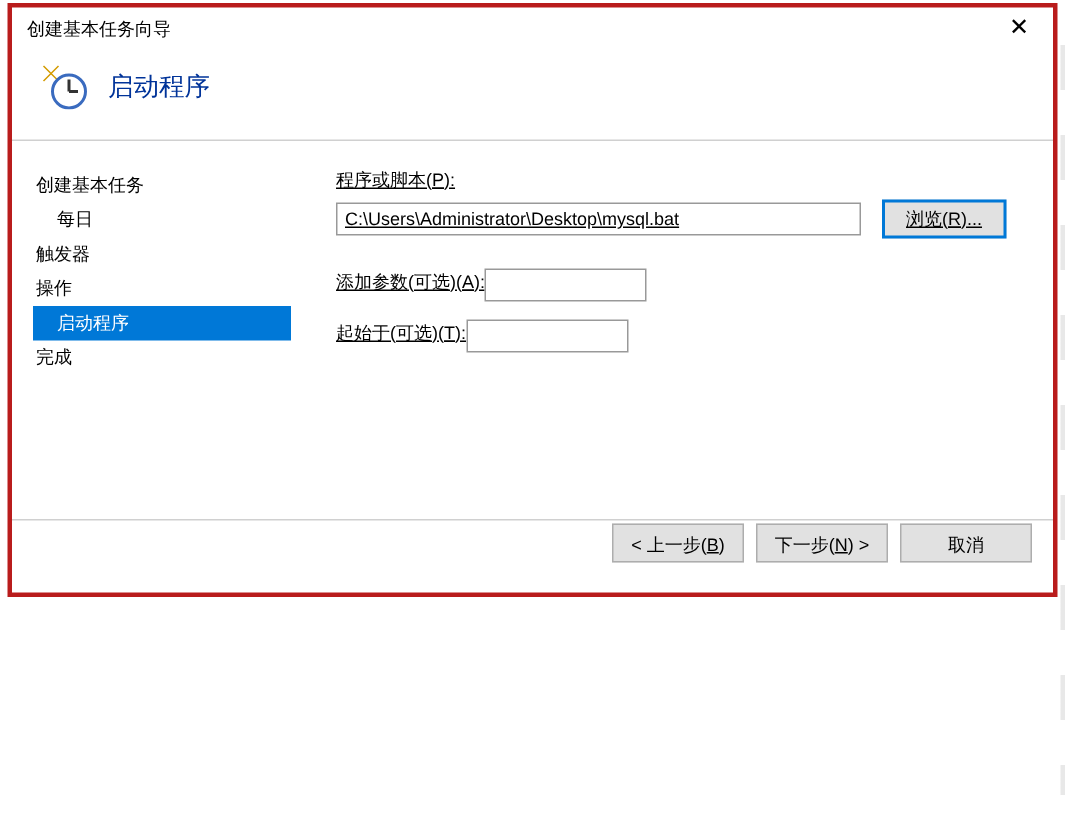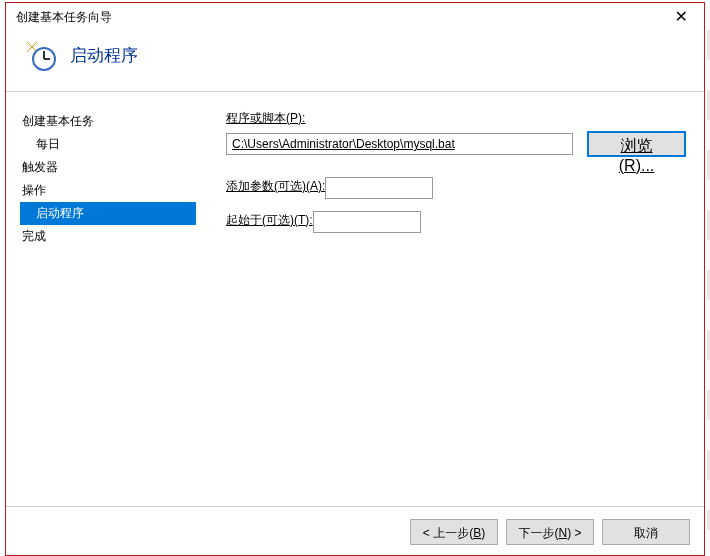--- a/index.html
+++ b/index.html
@@ -8,22 +8,22 @@
       font-size: 12px;
       background: #ffffff;
       color: #000000;
       width: 710px;
       height: 556px;
       overflow: hidden;
       position: relative;
     }
     .dialog {
       width: 700px;
-      height: 554px;
-      border: 1px solid #b91c1c;
+      height: 396px;
+      border: 3px solid #b91c1c;
       background: #ffffff;
       position: relative;
       margin-left: 5px;
       margin-top: 2px;
     }
     .titlebar {
       display: flex;
       align-items: center;
       justify-content: space-between;
       padding: 4px 8px 4px 10px;
@@ -104,35 +104,35 @@
     .text-input.path {
       width: 350px;
     }
     .text-input.small {
       width: 108px;
     }
     .browse-btn {
       margin-left: 14px;
       padding: 3px 14px;
       font-family: inherit;
-      font-size: 16px;
+      font-size: 12px;
       background: #e1e1e1;
       border: 2px solid #0078d7;
       cursor: pointer;
       height: 26px;
     }
     .opt-row {
       display: flex;
       align-items: center;
       margin-bottom: 12px;
       width: 460px;
     }
     .footer {
       position: absolute;
-      bottom: 10px;
+      bottom: 20px;
       right: 14px;
       display: flex;
       gap: 8px;
     }
     .footer-btn {
       font-family: inherit;
       font-size: 12px;
       padding: 5px 0;
       width: 88px;
       background: #e1e1e1;

